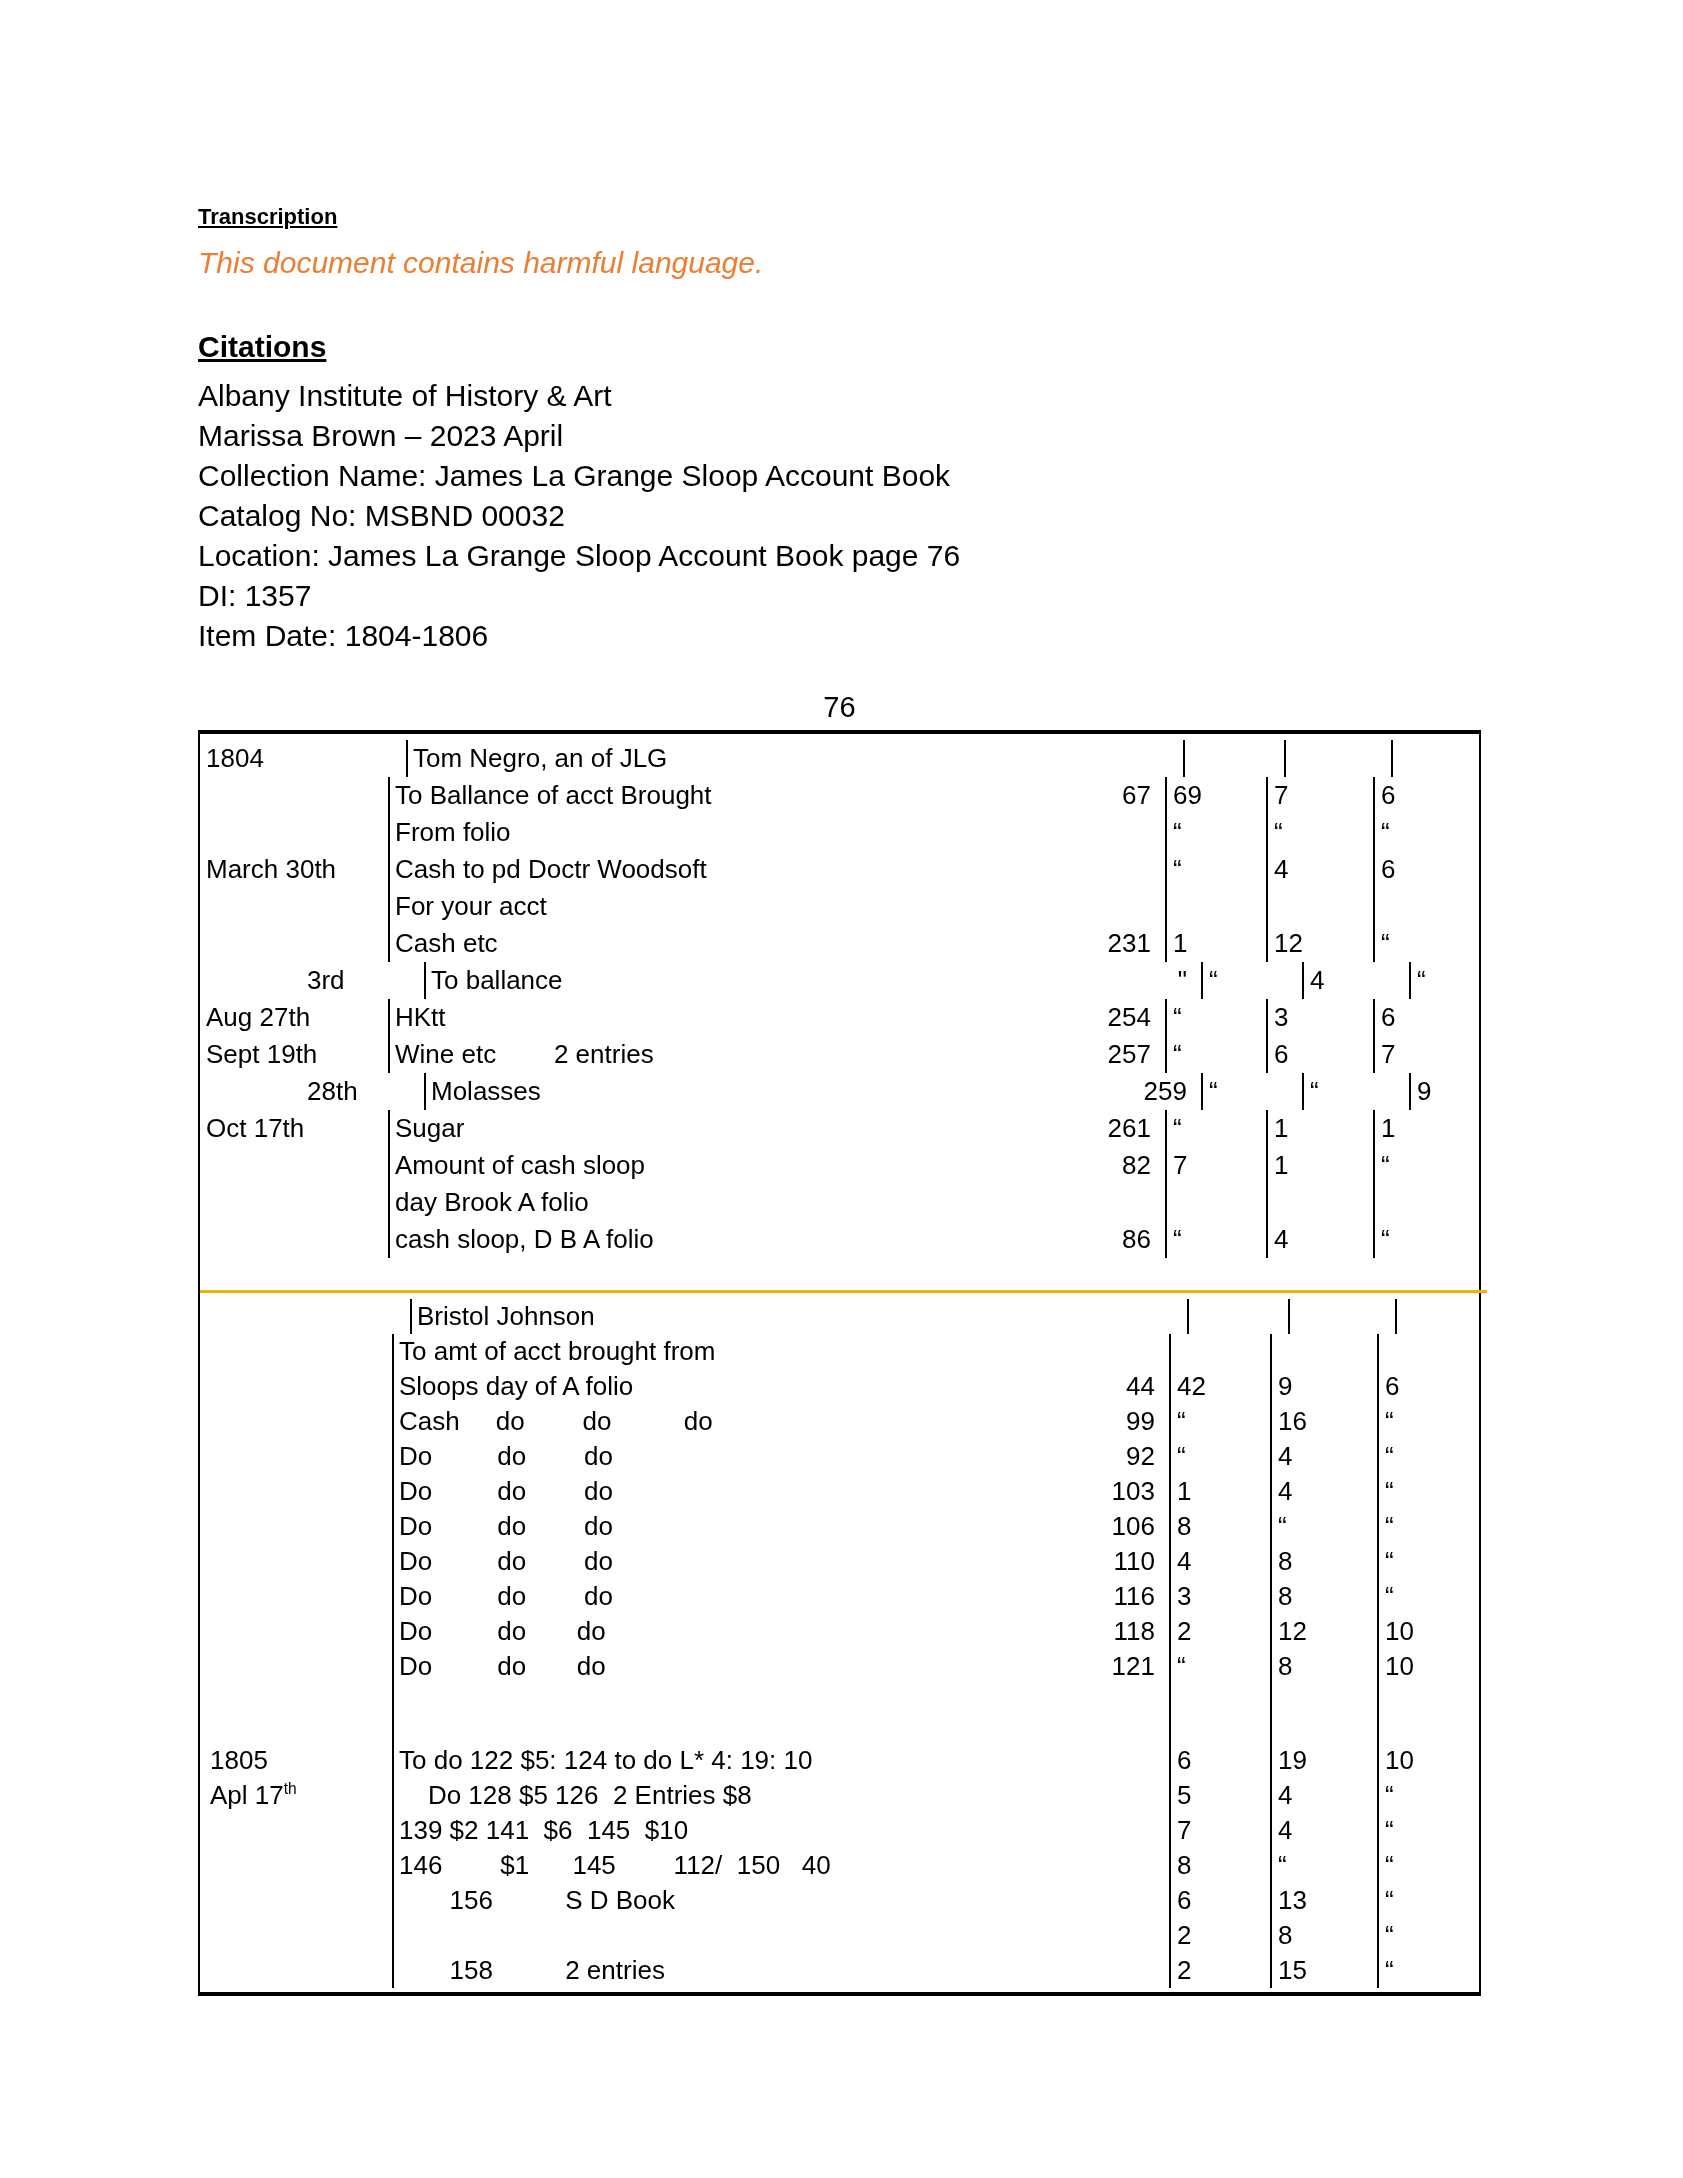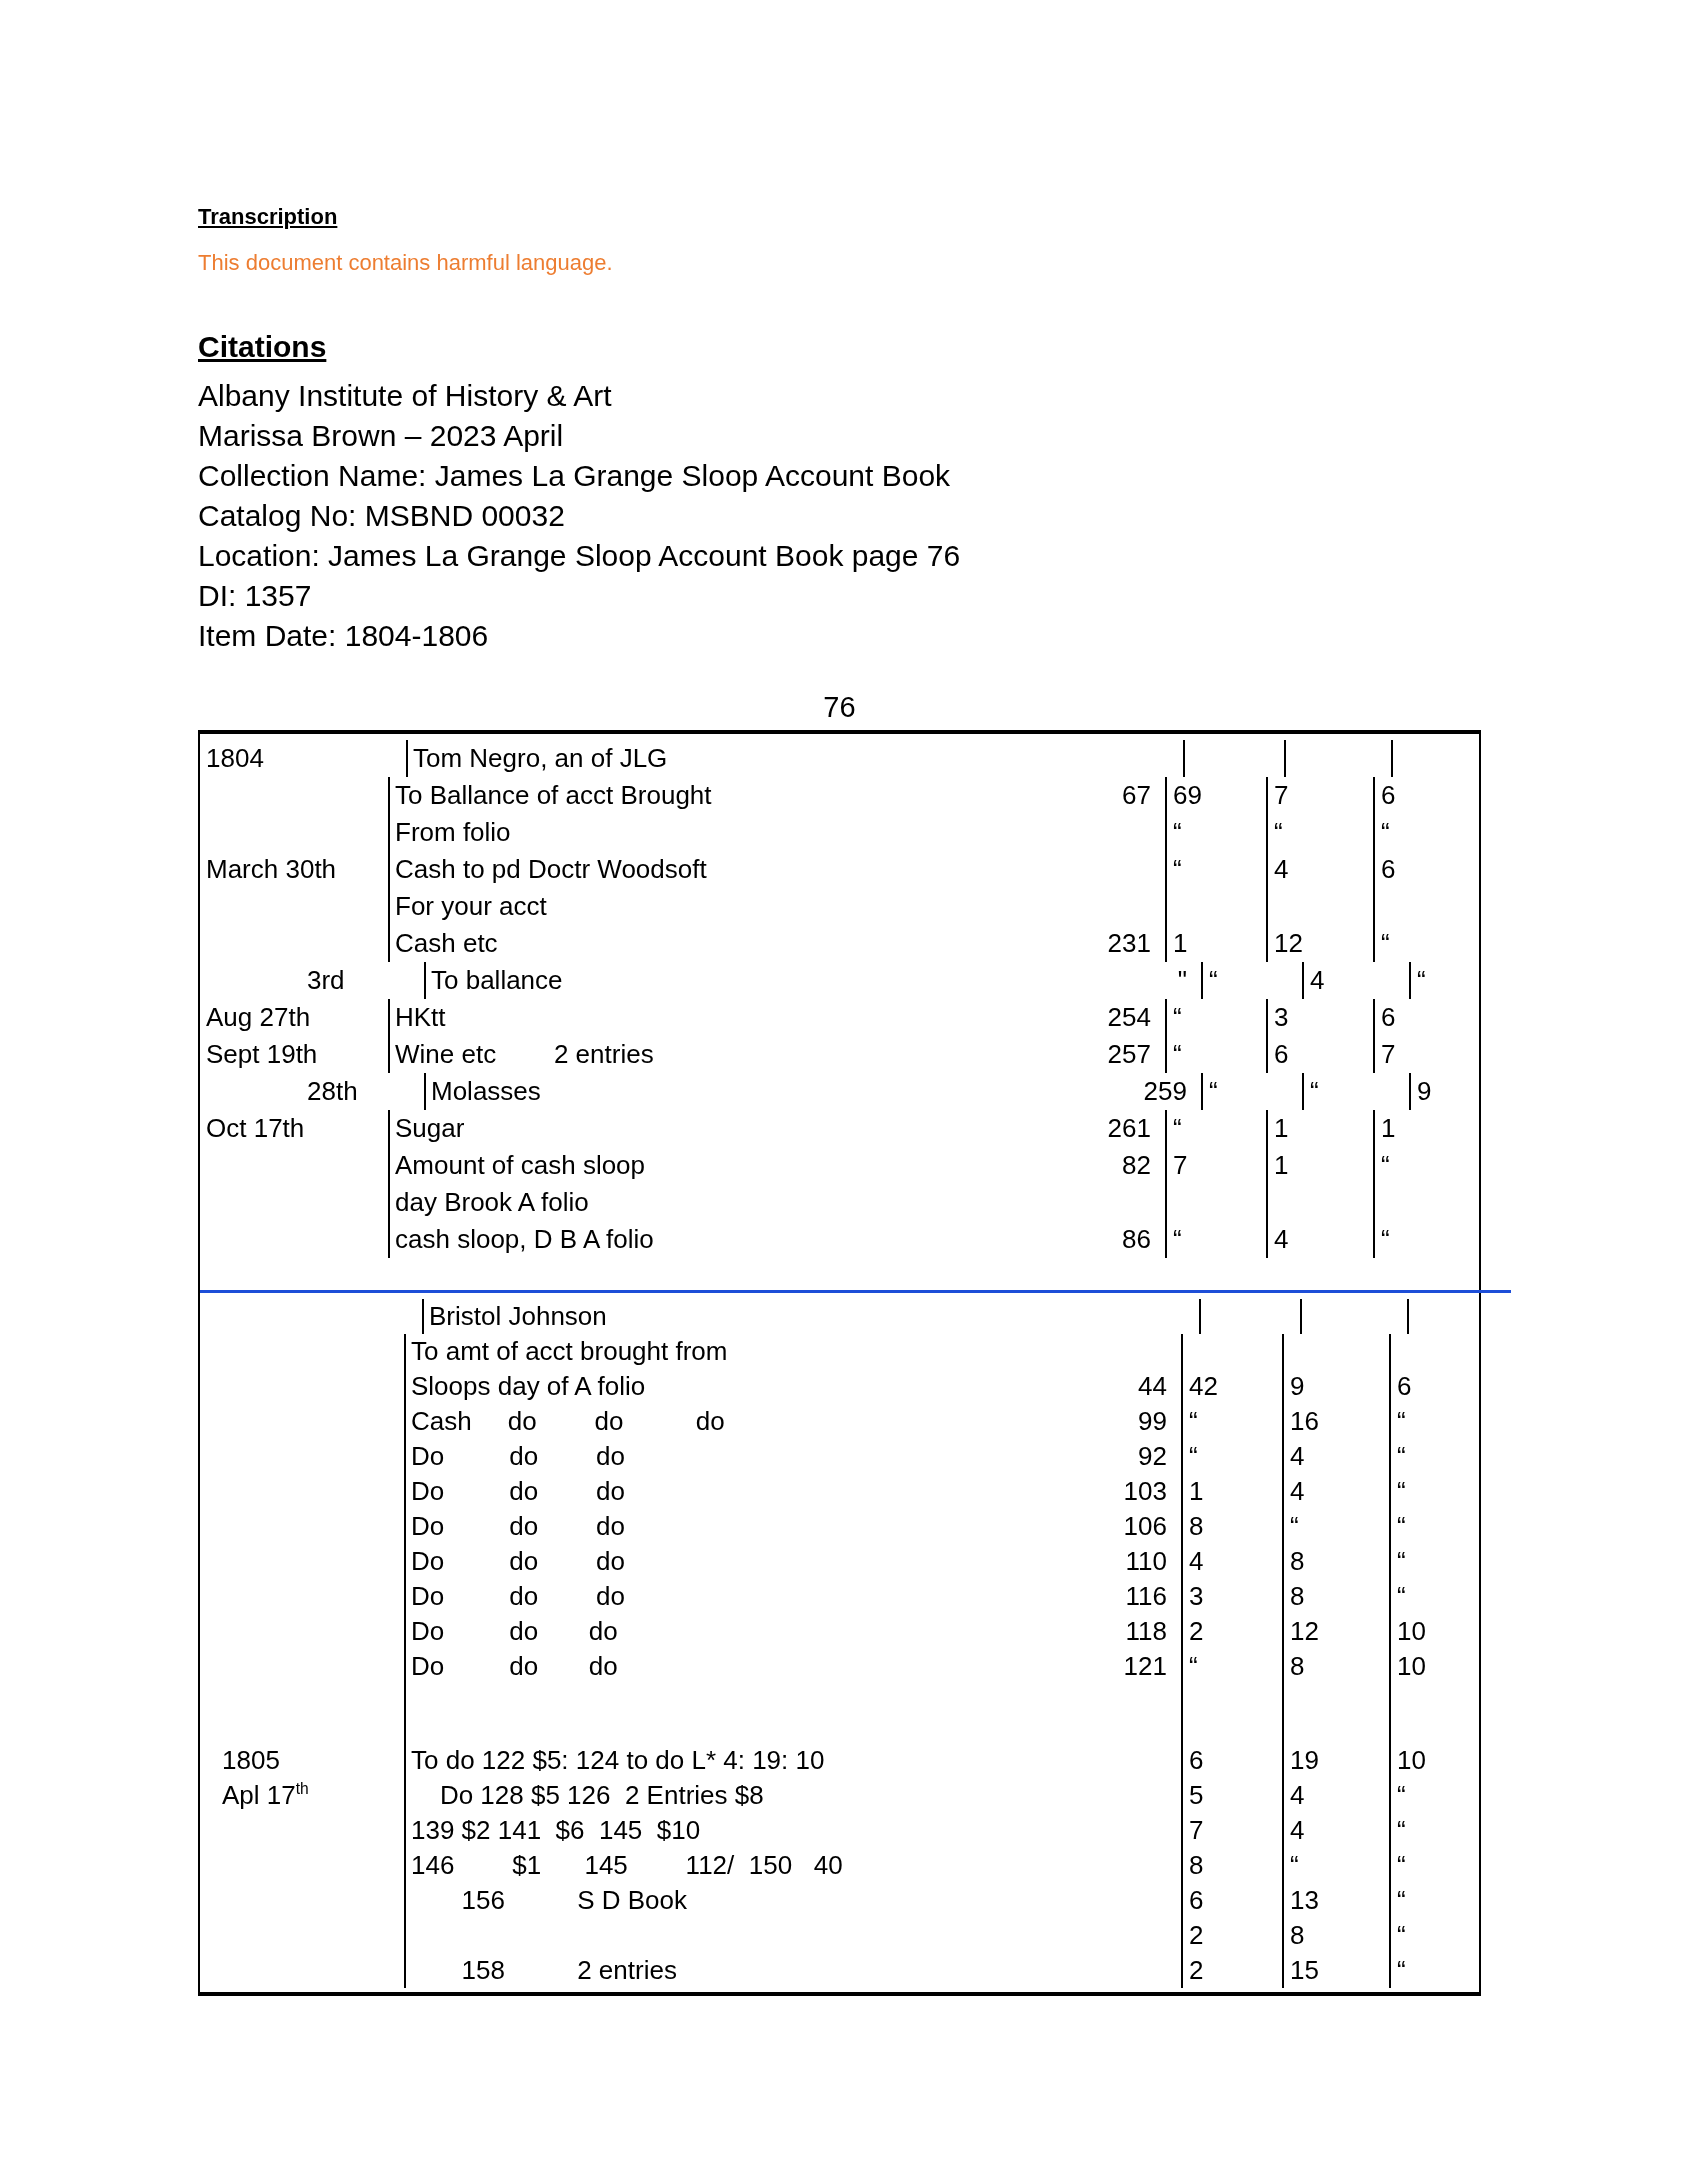--- a/index.html
+++ b/index.html
@@ -4,35 +4,35 @@
 <style>
   html,body{margin:0;padding:0;}
   body{
     width:1683px;height:2178px;background:#ffffff;color:#000;
     font-family:"Liberation Sans","DejaVu Sans",sans-serif;
     position:relative;overflow:hidden;
   }
   .doc{position:absolute;left:198px;top:200px;width:1287px;}
 
   .h-title{font-size:22px;font-weight:bold;text-decoration:underline;line-height:34px;}
-  .notice{font-size:22px;color:var(--notice,#ED7D31);line-height:34px;margin-top:12px;}
+  .notice{font-size:30px;font-style:italic;color:var(--notice,#ED7D31);line-height:34px;margin-top:12px;}
   .cit-head{font-size:30px;font-weight:bold;text-decoration:underline;line-height:34px;margin-top:50px;}
   .cit-list{margin-top:12px;}
   .cit-line{font-size:30px;line-height:40px;white-space:pre;}
 
   .pageno{width:1283px;text-align:center;font-size:29px;line-height:30px;margin-top:36px;}
 
   .acct-table{
     width:1283px;box-sizing:border-box;margin-top:8px;
     border:2px solid #000;border-top-width:4px;border-bottom-width:4px;
     font-size:26px;
   }
   .sec{width:100%;}
   .sec1{padding:6px 0 32px;}
-  .sec2{border-top:3px solid #1d4ed8;padding:6px 16px 4px;}
+  .sec2{border-top:3px solid #eab308;padding:6px 4px 4px;}
   .trow{display:flex;width:100%;}
   .sec1 .trow{height:37px;line-height:37px;}
   .sec2 .trow{height:35px;line-height:35px;}
   .cell{box-sizing:border-box;flex-shrink:0;overflow:hidden;}
   .c-date{width:188px;padding-left:6px;white-space:pre;}
   .c-date.indent{padding-left:71px;margin-left:36px;}
   .c-desc{width:777px;border-left:2px solid #000;display:flex;justify-content:space-between;padding:0 14px 0 5px;}
   .c-desc.center{justify-content:flex-start;padding-right:5px;margin-left:18px;}
   .desc-text,.ref{white-space:pre;}
   .c-num{border-left:2px solid #000;padding-left:6px;white-space:pre;}

